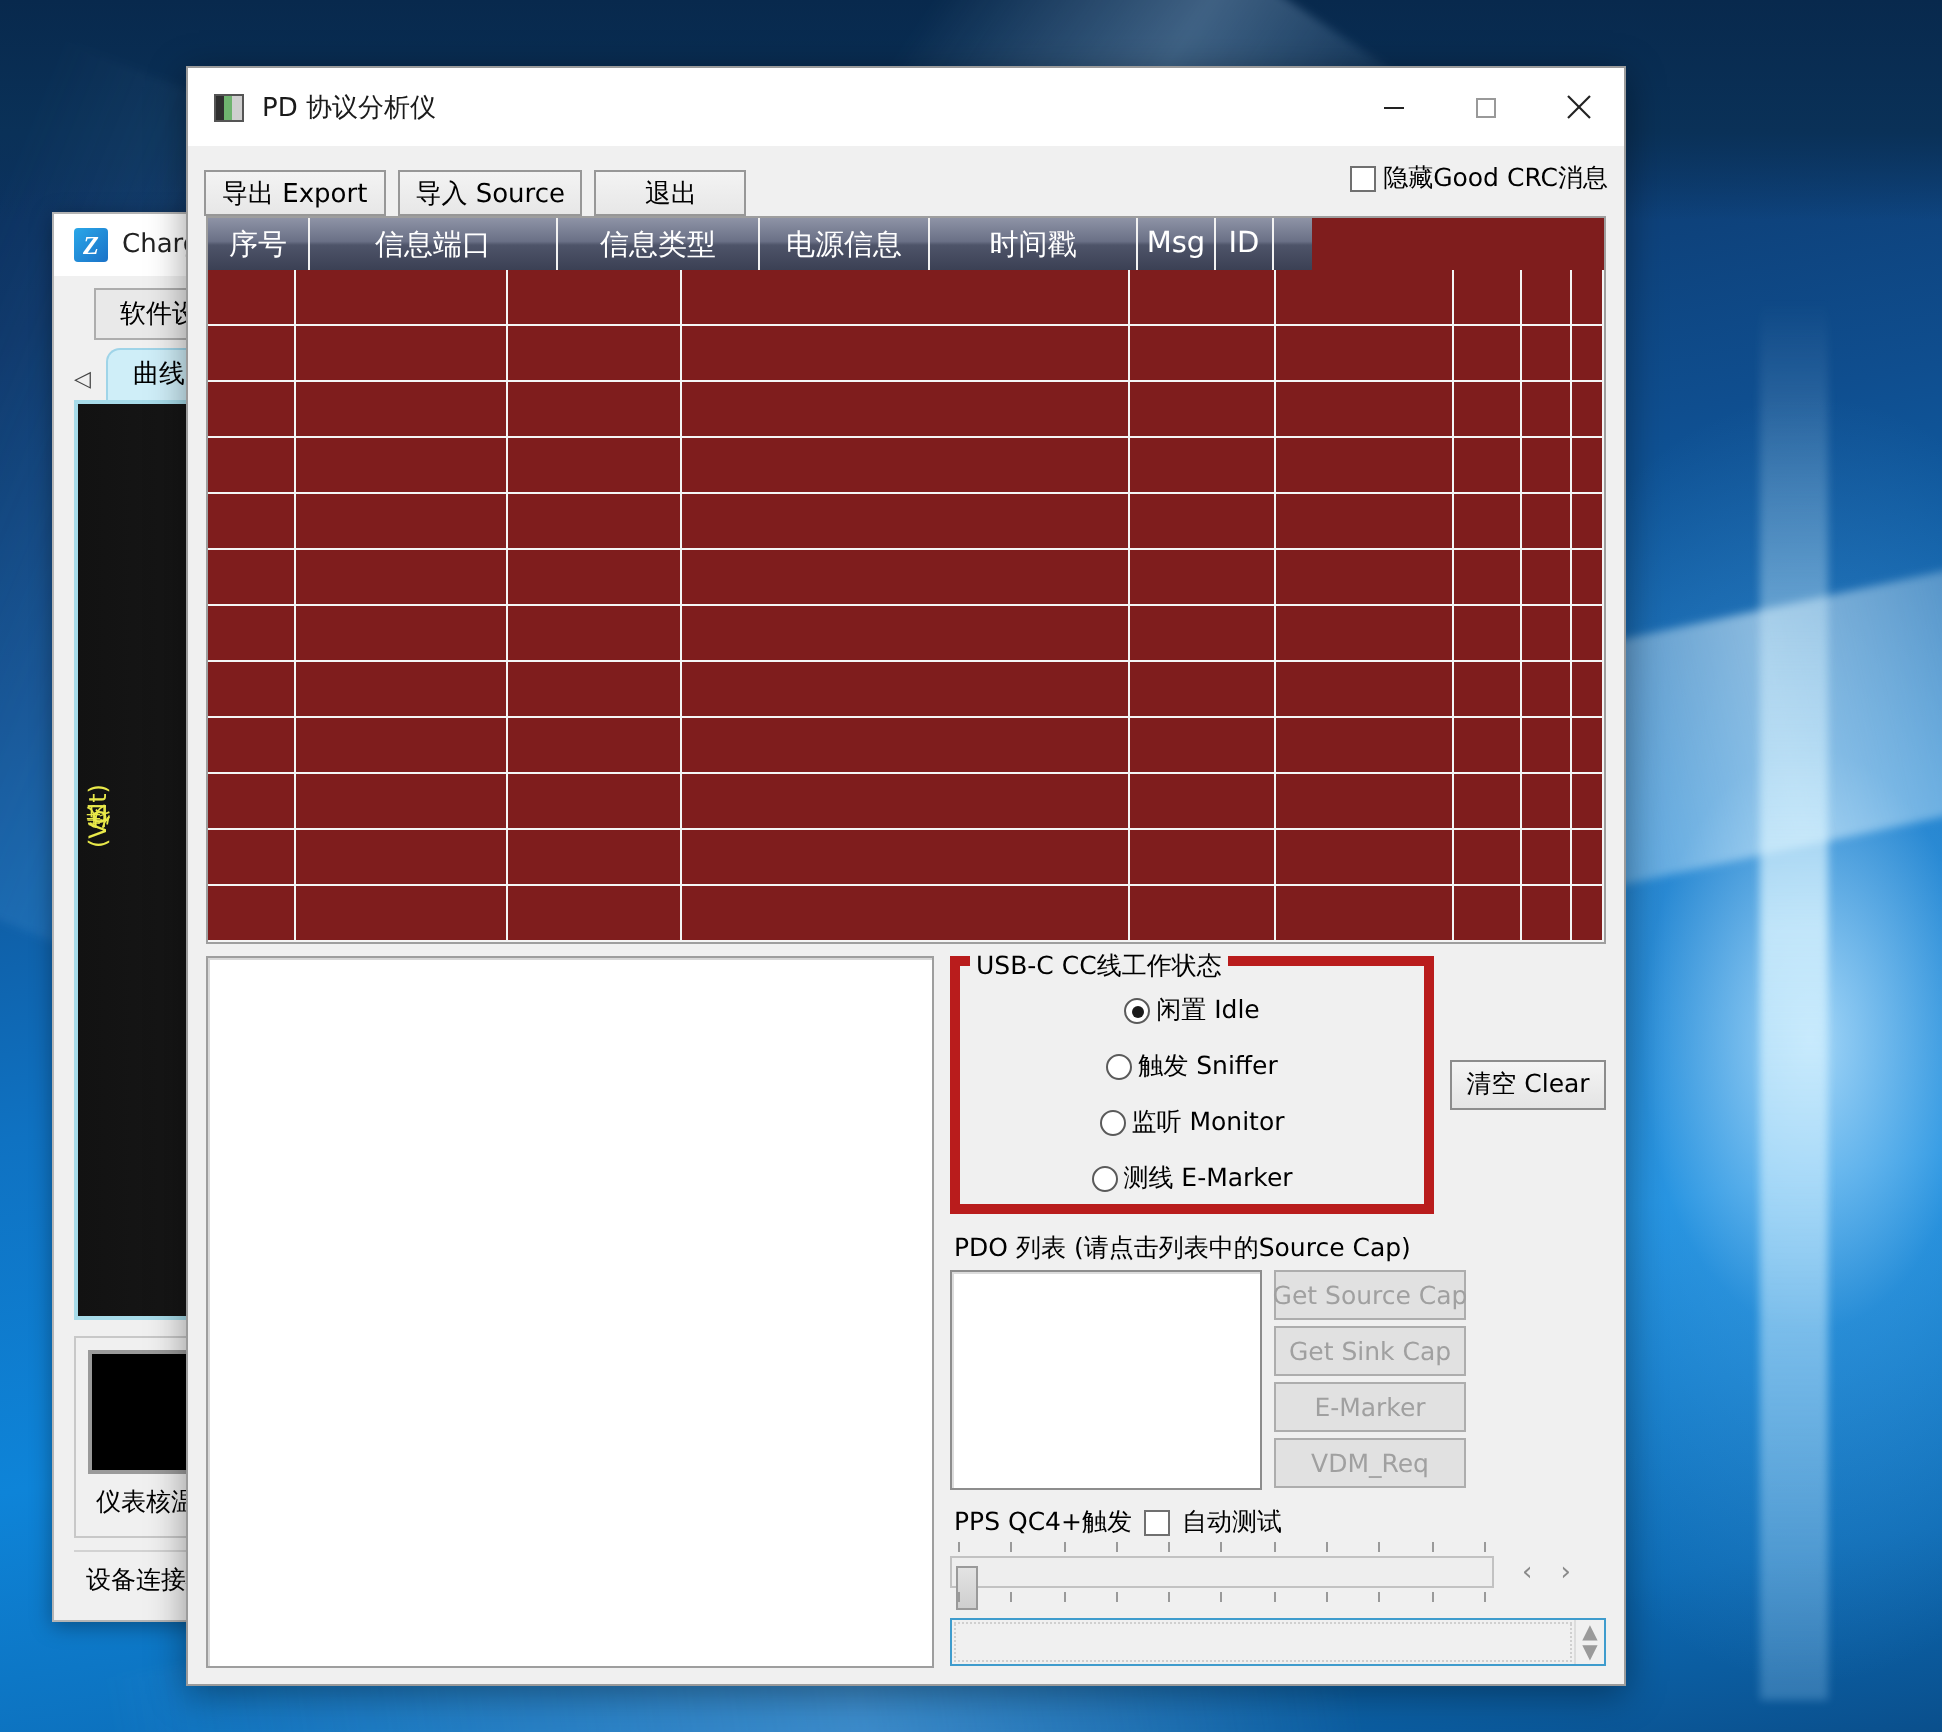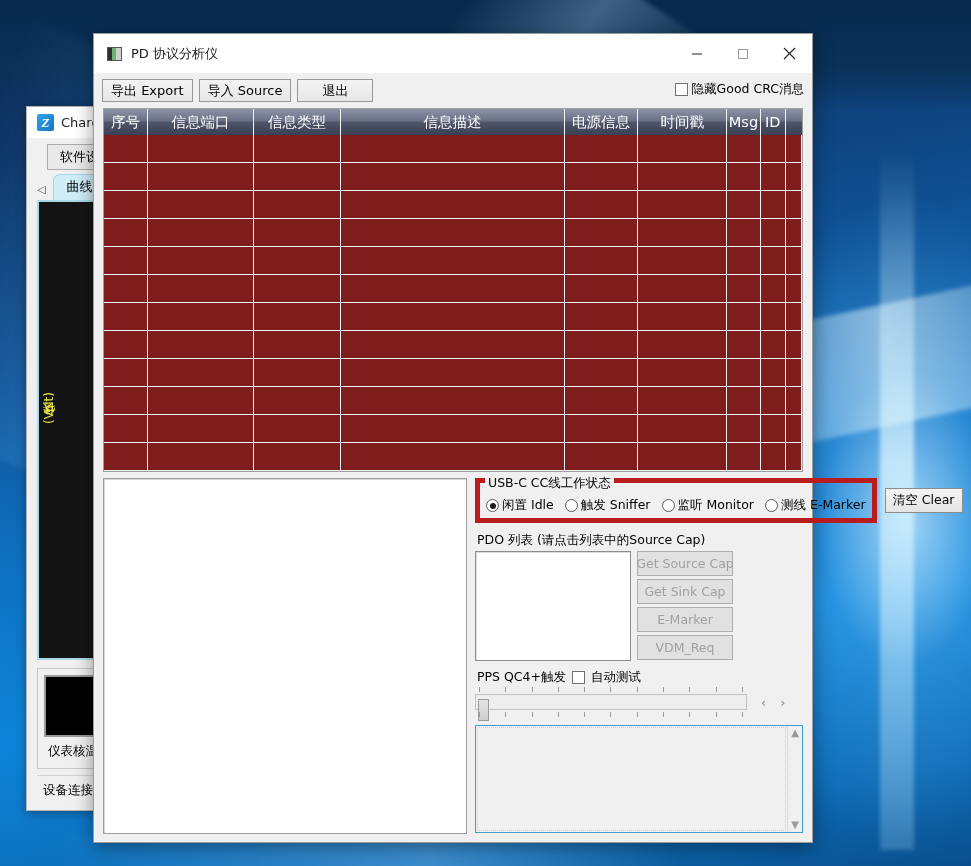--- a/index.html
+++ b/index.html
@@ -126,21 +126,21 @@
   }
   .titlebar .tb-text { font-size: 13px; color: #1a1a1a; }
   .titlebar .tb-spacer { flex: 1 1 auto; }
   .tb-btn {
     width: 46px; height: 38px; display: flex; align-items: center; justify-content: center;
     color: #222;
   }
   .tb-btn svg { display: block; }
 
   .toolbar {
-    height: 35px; display: flex; align-items: center; padding: 12px 8px;
+    height: 35px; display: flex; align-items: flex-start; padding: 12px 8px;
     flex: 0 0 auto; position: relative;
   }
   .tb-button {
     height: 23px; min-width: 72px; border: 1px solid #979797;
     background: linear-gradient(to bottom,#f3f3f3 0%, #e7e7e7 100%);
     font-size: 13px; color: #000; display: inline-flex; align-items: center;
     justify-content: center; padding: 0 8px; margin-right: 6px;
     font-family: "DejaVu Sans", sans-serif;
   }
   .hide-crc {
@@ -179,21 +179,21 @@
 
   .groupbox {
     border: 5px solid #b91c1c; position: relative; padding: 14px 6px 4px 6px;
   }
   .groupbox > .gb-title {
     position: absolute; left: 5px; top: -8px; background: #f0f0f0;
     font-size: 12.5px; padding: 0 3px; color: #000; white-space: nowrap;
   }
   .cc-row { display: flex; align-items: center; }
   .cc-group { flex: 1 1 auto; }
-  .radio-line { display: flex; align-items: center; gap: 11px; }
+  .radio-line { display: flex; align-items: center; gap: 11px; flex-direction: column; }
   .radio-item { display: flex; align-items: center; gap: 3px; font-size: 12.5px; white-space: nowrap; }
   .rb {
     width: 13px; height: 13px; border-radius: 50%; border: 1px solid #5a5a5a; background: #fff;
     display: inline-flex; align-items: center; justify-content: center; flex: 0 0 auto;
   }
   .rb.on::after { content: ""; width: 6px; height: 6px; border-radius: 50%; background: #1a1a1a; }
   .clear-btn {
     width: 78px; height: 25px; margin-left: 8px; border: 1px solid #8c8c8c;
     background: linear-gradient(to bottom,#f4f4f4,#e4e4e4); font-size: 12.5px;
     display: flex; align-items: center; justify-content: center; white-space: nowrap;
@@ -334,21 +334,20 @@
       <span class="cb"></span>
       <span>隐藏Good CRC消息</span>
     </div>
   </div>
 
   <div class="table-area">
     <div class="thead" id="table-head">
         <div class="th" style="width: 51px;">序号</div>
         <div class="th" style="width: 124px;">信息端口</div>
         <div class="th" style="width: 101px;">信息类型</div>
-        <div class="th" style="width: 262px;">信息描述</div>
         <div class="th" style="width: 85px;">电源信息</div>
         <div class="th" style="width: 104px;">时间戳</div>
         <div class="th" style="width: 39px;">Msg</div>
         <div class="th" style="width: 29px;">ID</div>
         <div class="th" style="width: 19px;"></div>
       </div>
     <div class="tbody" id="table-body">
         <div class="trow">
           <div class="tcell" style="width: 51px;"></div>
           <div class="tcell" style="width: 124px;"></div>

